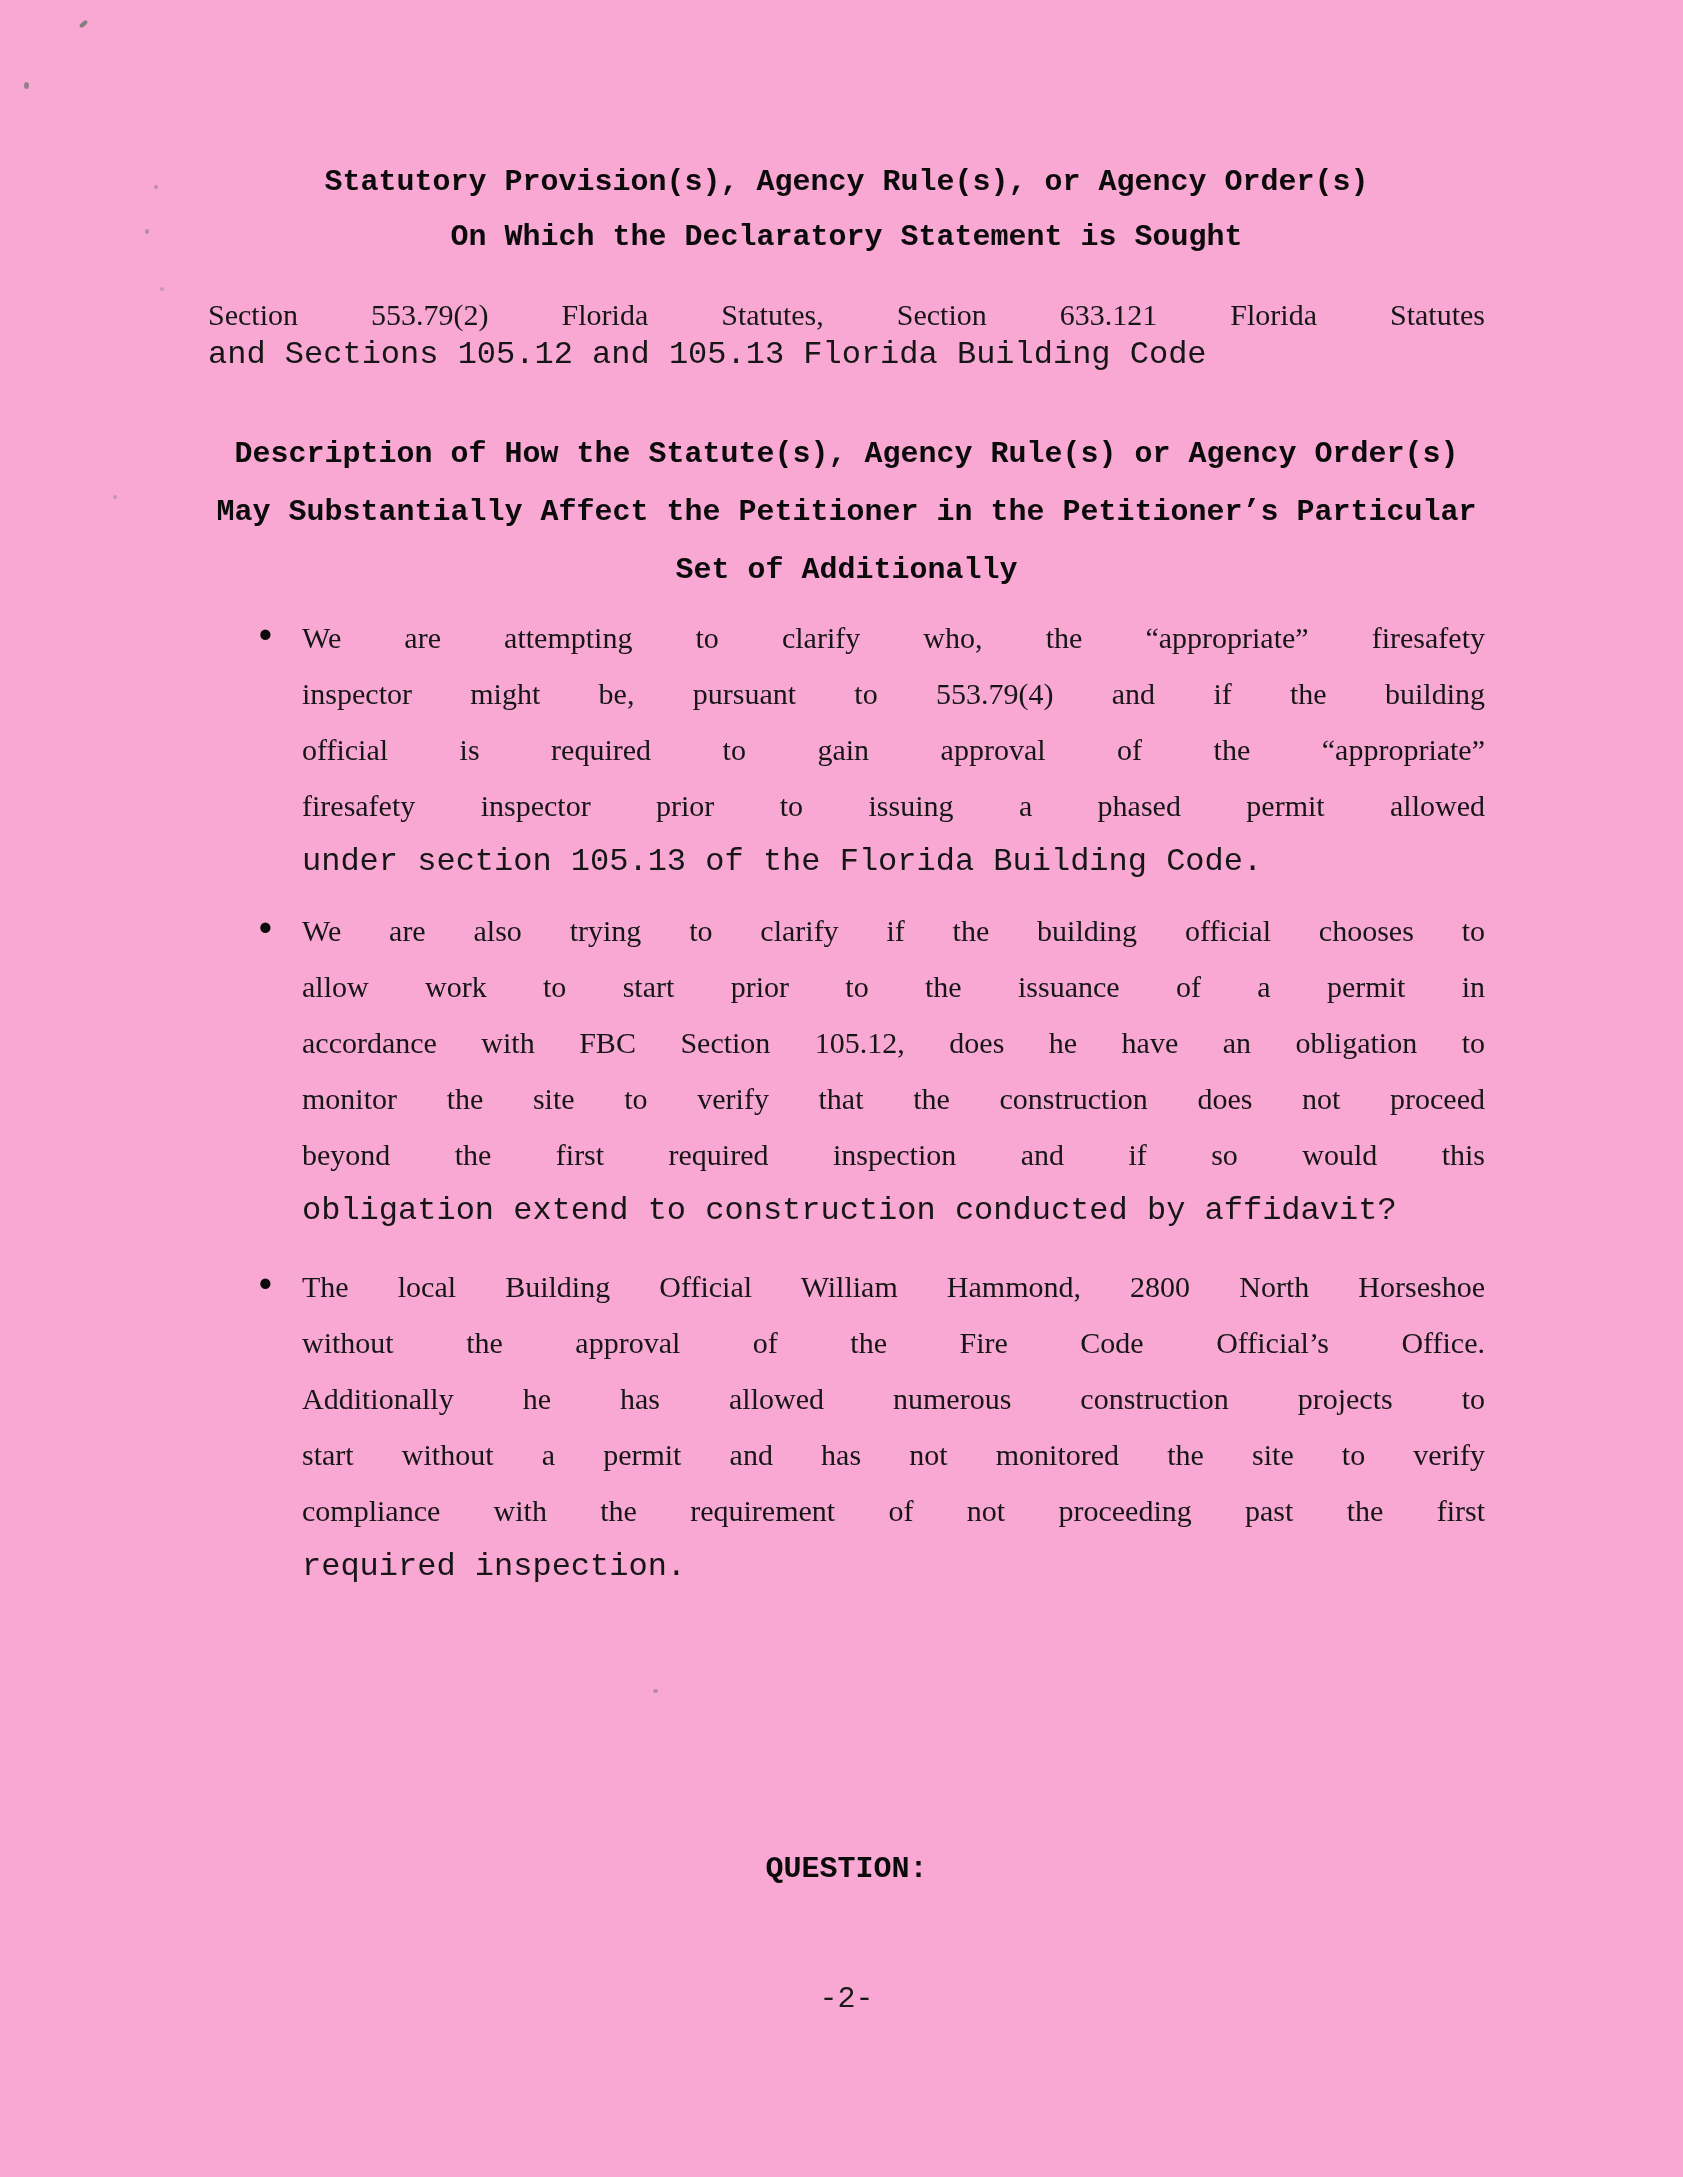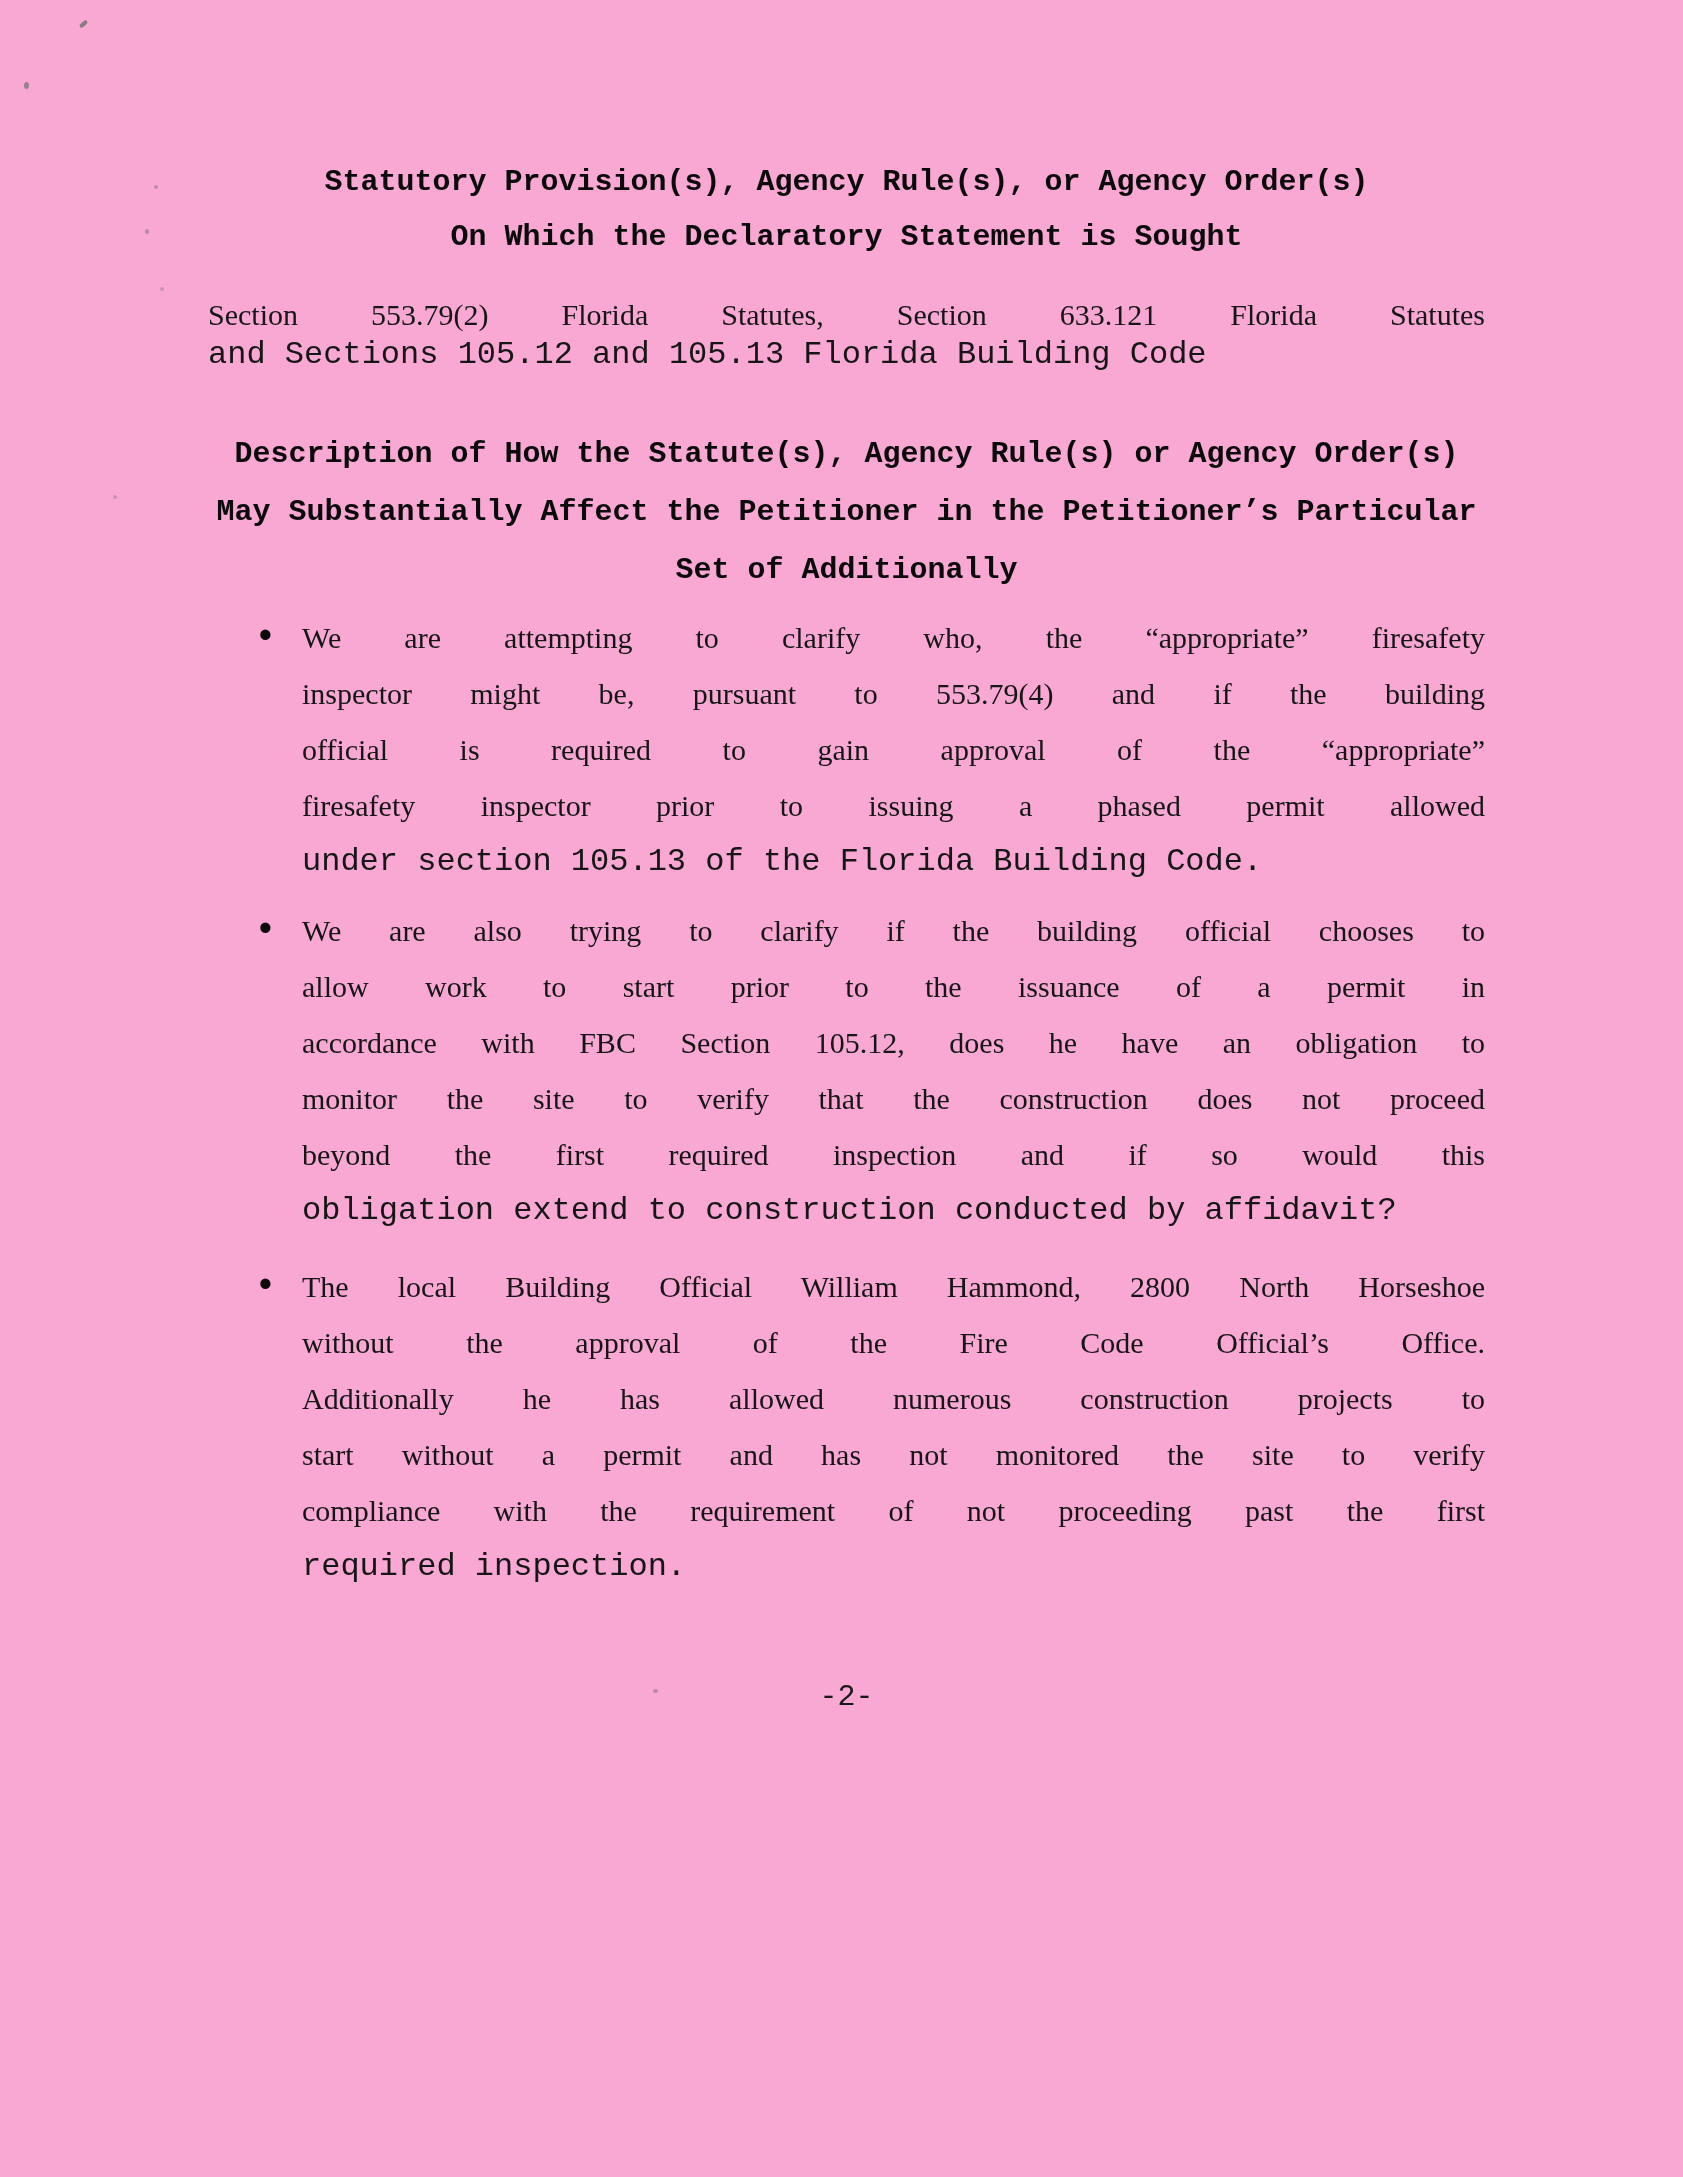--- a/index.html
+++ b/index.html
@@ -137,20 +137,21 @@
         <div class="jline">The local Building Official William Hammond, 2800 North Horseshoe</div>
         <div class="jline">without the approval of the Fire Code Official’s Office.</div>
         <div class="jline">Additionally he has allowed numerous construction projects to</div>
         <div class="jline">start without a permit and has not monitored the site to verify</div>
         <div class="jline">compliance with the requirement of not proceeding past the first</div>
         <div class="lline">required inspection.</div>
       </div>
 
     </div>
 
+    <div class="question">QUESTION:</div>
 
     <div class="pageno">-2-</div>
 
   </div>
 
   <div class="speck speck-1"></div>
   <div class="speck speck-2"></div>
   <div class="speck speck-3"></div>
   <div class="speck speck-4"></div>
   <div class="speck speck-5"></div>

